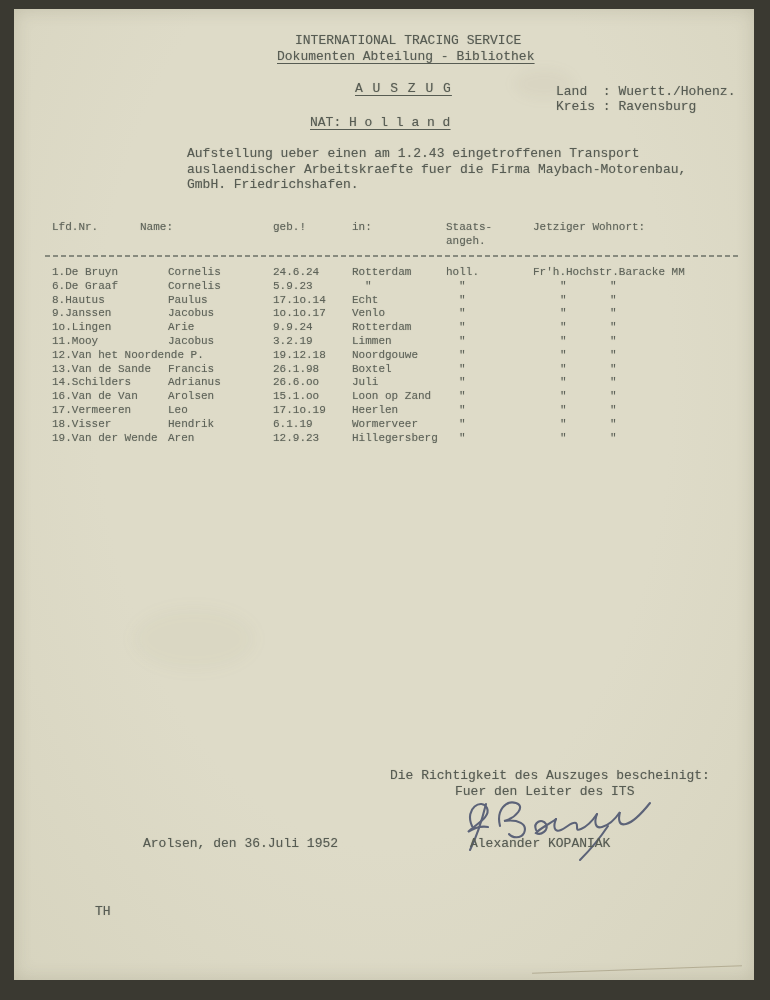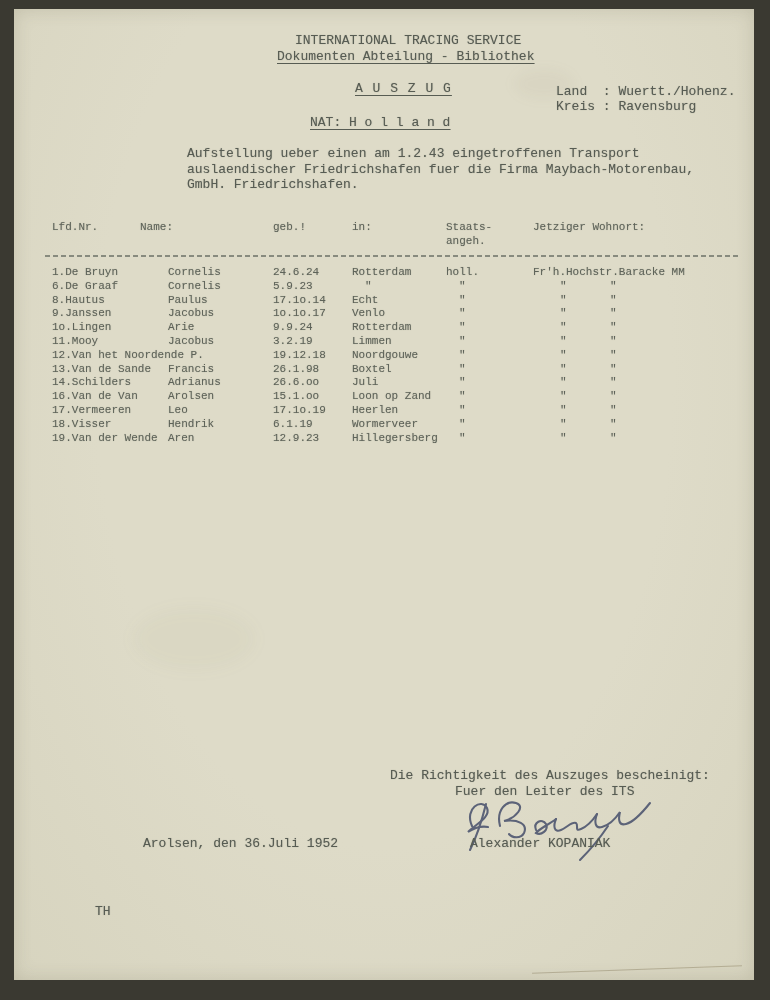--- a/index.html
+++ b/index.html
@@ -59,21 +59,21 @@
   <div class="paper-edge"></div>
 
   <div class="tw" style="left:281px;top:24px;">INTERNATIONAL TRACING SERVICE</div>
   <div class="tw ul" style="left:263px;top:40px;">Dokumenten Abteilung - Bibliothek</div>
   <div class="tw ul" style="left:341px;top:72px;letter-spacing:1px;text-decoration:underline;">A U S Z U G</div>
   <div class="tw" style="left:542px;top:75px;">Land  : Wuertt./Hohenz.</div>
   <div class="tw" style="left:542px;top:90px;">Kreis : Ravensburg</div>
   <div class="tw ul" style="left:296px;top:106px;">NAT: H o l l a n d</div>
 
   <div class="tw" style="left:173px;top:137px;">Aufstellung ueber einen am 1.2.43 eingetroffenen Transport</div>
-  <div class="tw" style="left:173px;top:152.5px;">auslaendischer Friedrichshafen fuer die Firma Maybach-Motorenbau,</div>
+  <div class="tw" style="left:173px;top:152.5px;">auslaendischer Arbeitskraefte fuer die Firma Maybach-Motorenbau,</div>
   <div class="tw" style="left:173px;top:168px;">GmbH. Friedrichshafen.</div>
 
   <div class="tw-sm" style="left:38px;top:212px;">Lfd.Nr.</div>
   <div class="tw-sm" style="left:126px;top:212px;">Name:</div>
   <div class="tw-sm" style="left:259px;top:212px;text-align:right;">geb.!</div>
   <div class="tw-sm" style="left:338px;top:212px;">in:</div>
   <div class="tw-sm" style="left:432px;top:212px;">Staats-</div>
   <div class="tw-sm" style="left:432px;top:226px;">angeh.</div>
   <div class="tw-sm" style="left:519px;top:212px;">Jetziger Wohnort:</div>
 

